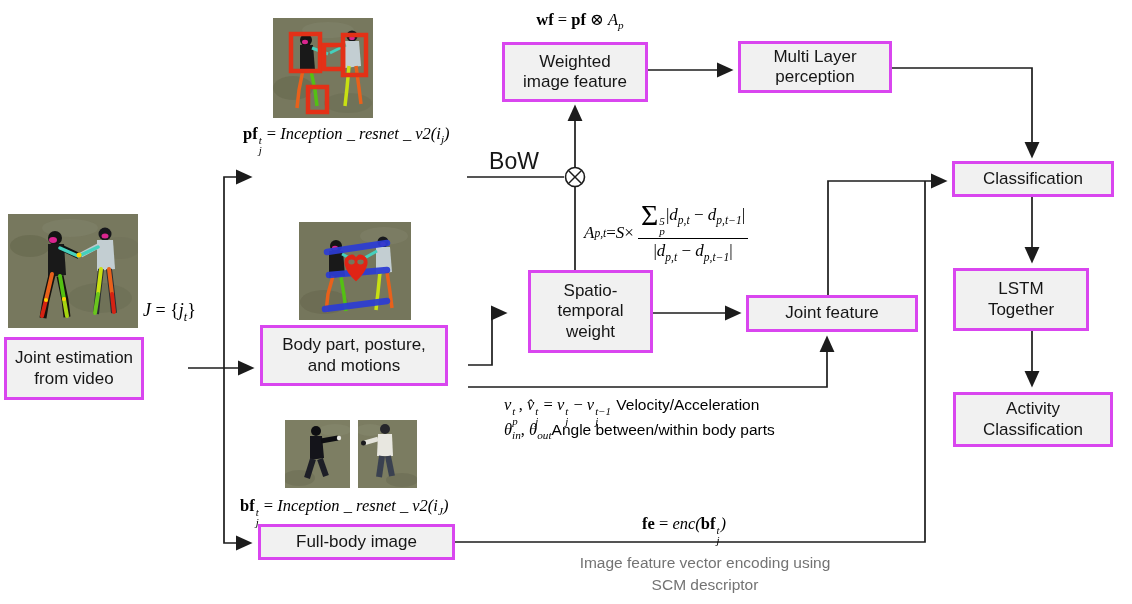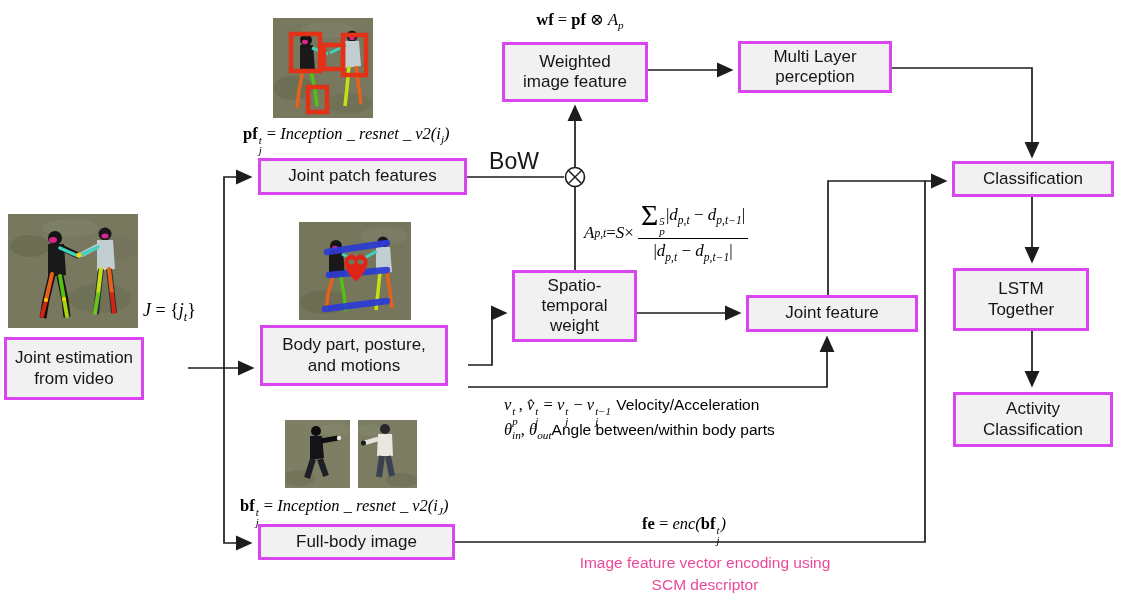--- a/index.html
+++ b/index.html
@@ -25,21 +25,21 @@
   .formula .r{font-style:normal;}
   .formula .n{font-family:"Liberation Sans",sans-serif;font-style:normal;font-size:15.5px;}
   .formula .sub{font-size:68%;font-style:italic;vertical-align:-0.4em;}
   .formula .ss{display:inline-flex;flex-direction:column;align-items:flex-start;
     vertical-align:-0.5em;line-height:0.85;font-size:66%;font-style:italic;margin:0 1px;}
   .formula .sum{font-size:175%;font-style:normal;line-height:0.85;vertical-align:-0.18em;}
   .formula .frac{display:inline-flex;flex-direction:column;text-align:center;
     vertical-align:middle;margin:0 4px;line-height:1.15;}
   .formula .frac .num{display:block;padding:0 3px 2px 3px;}
   .formula .frac .den{display:block;border-top:1.5px solid #000;padding:2px 3px 0 3px;}
-  .sans-note{font-family:"Liberation Sans",sans-serif;font-size:15.5px;color:#ec4899;
+  .sans-note{font-family:"Liberation Sans",sans-serif;font-size:15.5px;color:#737373;
     text-align:center;white-space:pre-line;line-height:1.45;}
   .bow{font-size:23px;color:#161616;}
 </style>
 </head>
 <body>
 
 <div class="canvas">
 
   <svg class="wires" width="1132" height="604" viewBox="0 0 1132 604">
     <defs>
@@ -194,29 +194,28 @@
       <path d="M20,14 L34,14 L35,36 L19,36 Z" fill="#e8e7e0"></path>
       <line x1="20" y1="19" x2="6" y2="23" stroke="#e3e2da" stroke-width="4.5"></line>
       <circle cx="5.5" cy="23" r="2.5" fill="#1a1a1e"></circle>
       <path d="M24,36 L21,57" stroke="#3a4150" stroke-width="6" fill="none"></path>
       <path d="M30,36 L34,56" stroke="#3a4150" stroke-width="6" fill="none"></path>
     </g>
   </svg>
 
   <div class="nbox" style="left:4px;top:337px;width:140px;height:63px">Joint estimation
 from video</div>
-  <div class="nbox" style="left:258px;top:158px;width:209px;height:37px">Joint patch features</div>
   <div class="nbox" style="left:260px;top:325px;width:188px;height:61px">Body part, posture,
 and motions</div>
   <div class="nbox" style="left:258px;top:524px;width:197px;height:36px">Full-body image</div>
   <div class="nbox" style="left:502px;top:42px;width:146px;height:60px">Weighted
 image feature</div>
   <div class="nbox" style="left:738px;top:41px;width:154px;height:52px">Multi Layer
 perception</div>
-  <div class="nbox" style="left:512px;top:270px;width:125px;height:72px">Spatio-
+  <div class="nbox" style="left:528px;top:270px;width:125px;height:83px">Spatio-
 temporal
 weight</div>
   <div class="nbox" style="left:746px;top:295px;width:172px;height:37px">Joint feature</div>
   <div class="nbox" style="left:952px;top:161px;width:162px;height:36px">Classification</div>
   <div class="nbox" style="left:953px;top:268px;width:136px;height:63px">LSTM
 Together</div>
   <div class="nbox" style="left:953px;top:392px;width:160px;height:55px">Activity
 Classification</div>
 
   <div class="lbl formula" style="left:505px;top:10px;width:150px;text-align:center"><span class="b">wf</span><span class="r"> = </span><span class="b">pf</span><span class="r"> ⊗ </span><span class="i">A</span><span class="sub">p</span></div>

